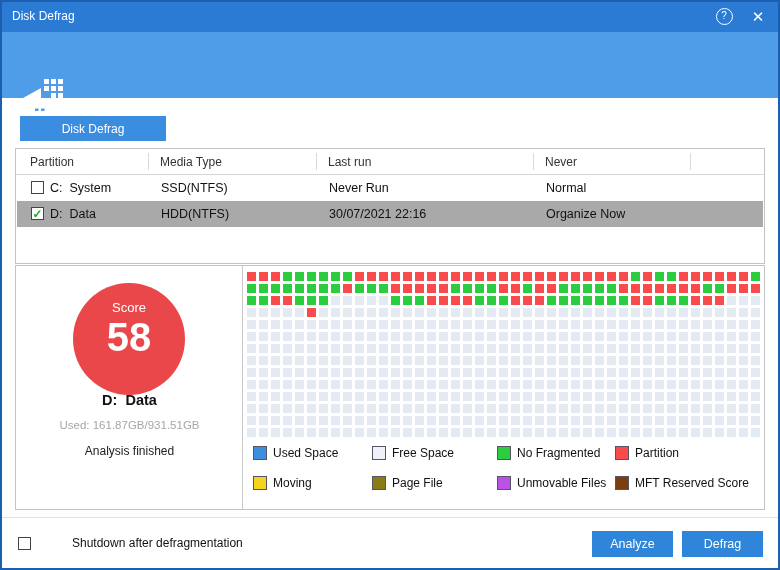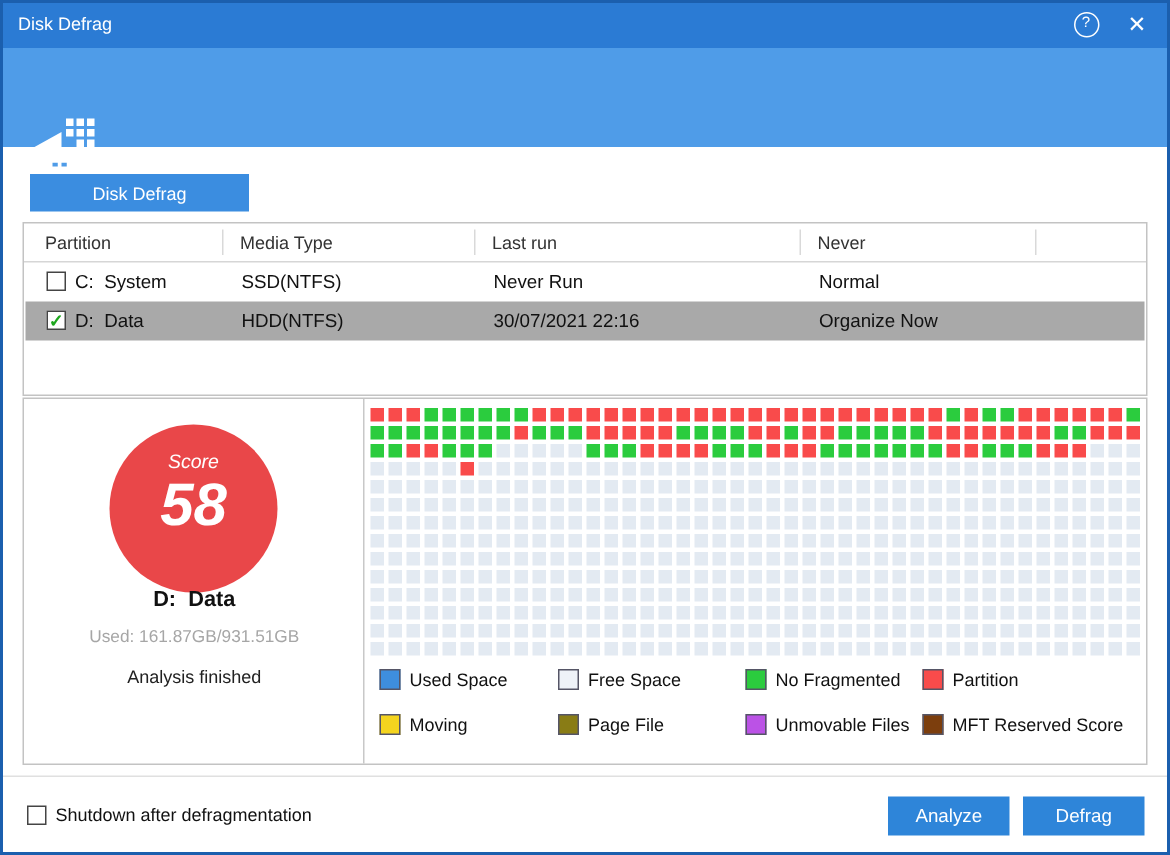--- a/index.html
+++ b/index.html
@@ -29,42 +29,42 @@
   .hcell{position:absolute;top:6px;font-size:12px;color:#333;}
   .hsep{position:absolute;top:4px;width:1px;height:17px;background:#d9d9d9;}
   .trow{position:absolute;left:1px;width:746px;height:26px;display:block;}
   .cell{position:absolute;top:6px;font-size:12.5px;color:#111;white-space:pre;}
   .cb{position:absolute;left:14px;top:6px;width:13px;height:13px;background:#fff;border:1px solid #444;box-sizing:border-box;display:flex;align-items:center;justify-content:center;font-size:12px;font-weight:bold;color:#1fa81f;line-height:1;}
   .row-selected{background:#a9a9a9;}
 
   
   #panel{left:15px;top:265px;width:750px;height:245px;border:1px solid #c3c3c3;box-sizing:border-box;background:#fff;}
   #left-pane{position:absolute;left:0;top:0;width:227px;height:243px;border-right:1px solid #c8c8c8;box-sizing:border-box;}
-  #score-circle{position:absolute;left:57px;top:17px;width:112px;height:112px;border-radius:50%;background:#e94749;display:flex;flex-direction:column;align-items:center;color:#fff;font-style:italic;}
+  #score-circle{position:absolute;left:57px;top:17px;width:112px;height:112px;border-radius:50%;background:#e94749;display:flex;flex-direction:column;align-items:center;color:#fff;}
   #score-label{font-size:13px;margin-top:17px;}
   #score-value{font-size:40px;font-weight:bold;line-height:44px;}
   .lp-text{position:absolute;left:0;width:227px;text-align:center;}
   #drive-name{top:126px;font-size:14.5px;font-weight:bold;color:#111;white-space:pre;}
   #used-text{top:153px;font-size:11.5px;color:#a6a6a6;}
   #state-text{top:178px;font-size:12px;color:#222;}
   #details-link{top:203px;font-size:12.5px;color:#2e7cd6;text-decoration:underline;cursor:pointer;}
 
   
   #map-grid{position:absolute;left:231px;top:6px;display:grid;grid-template-columns:repeat(43,9px);gap:3px;}
   .map-cell{width:9px;height:9px;}
 
   
   #legend{position:absolute;left:237px;top:180px;display:grid;grid-template-columns:119px 125px 118px 150px;row-gap:17px;}
   .legend-item{display:flex;align-items:center;height:13px;}
   .legend-swatch{width:12px;height:12px;border:1px solid #556;box-sizing:content-box;flex:none;}
   .legend-label{font-size:12px;color:#111;margin-left:6px;white-space:nowrap;}
 
   
   #footer-sep{left:2px;top:517px;width:776px;height:1px;background:#e0e0e0;}
-  #shutdown-row{left:18px;top:536px;display:flex;align-items:center;}
+  #shutdown-row{left:18px;top:536px;display:flex;align-items:center;gap:35px;}
   #shutdown-cb{width:13px;height:13px;border:1px solid #444;background:#fff;box-sizing:border-box;}
   #shutdown-label{font-size:12px;color:#111;margin-left:6px;}
   .action-btn{position:absolute;top:531px;width:81px;height:26px;background:#2e85d9;color:#fff;font-size:12.5px;display:flex;align-items:center;justify-content:center;cursor:default;}
   #analyze-btn{left:592px;}
   #defrag-btn{left:682px;}
 </style>
 </head>
 <body>
 
 <div class="abs" id="titlebar">

